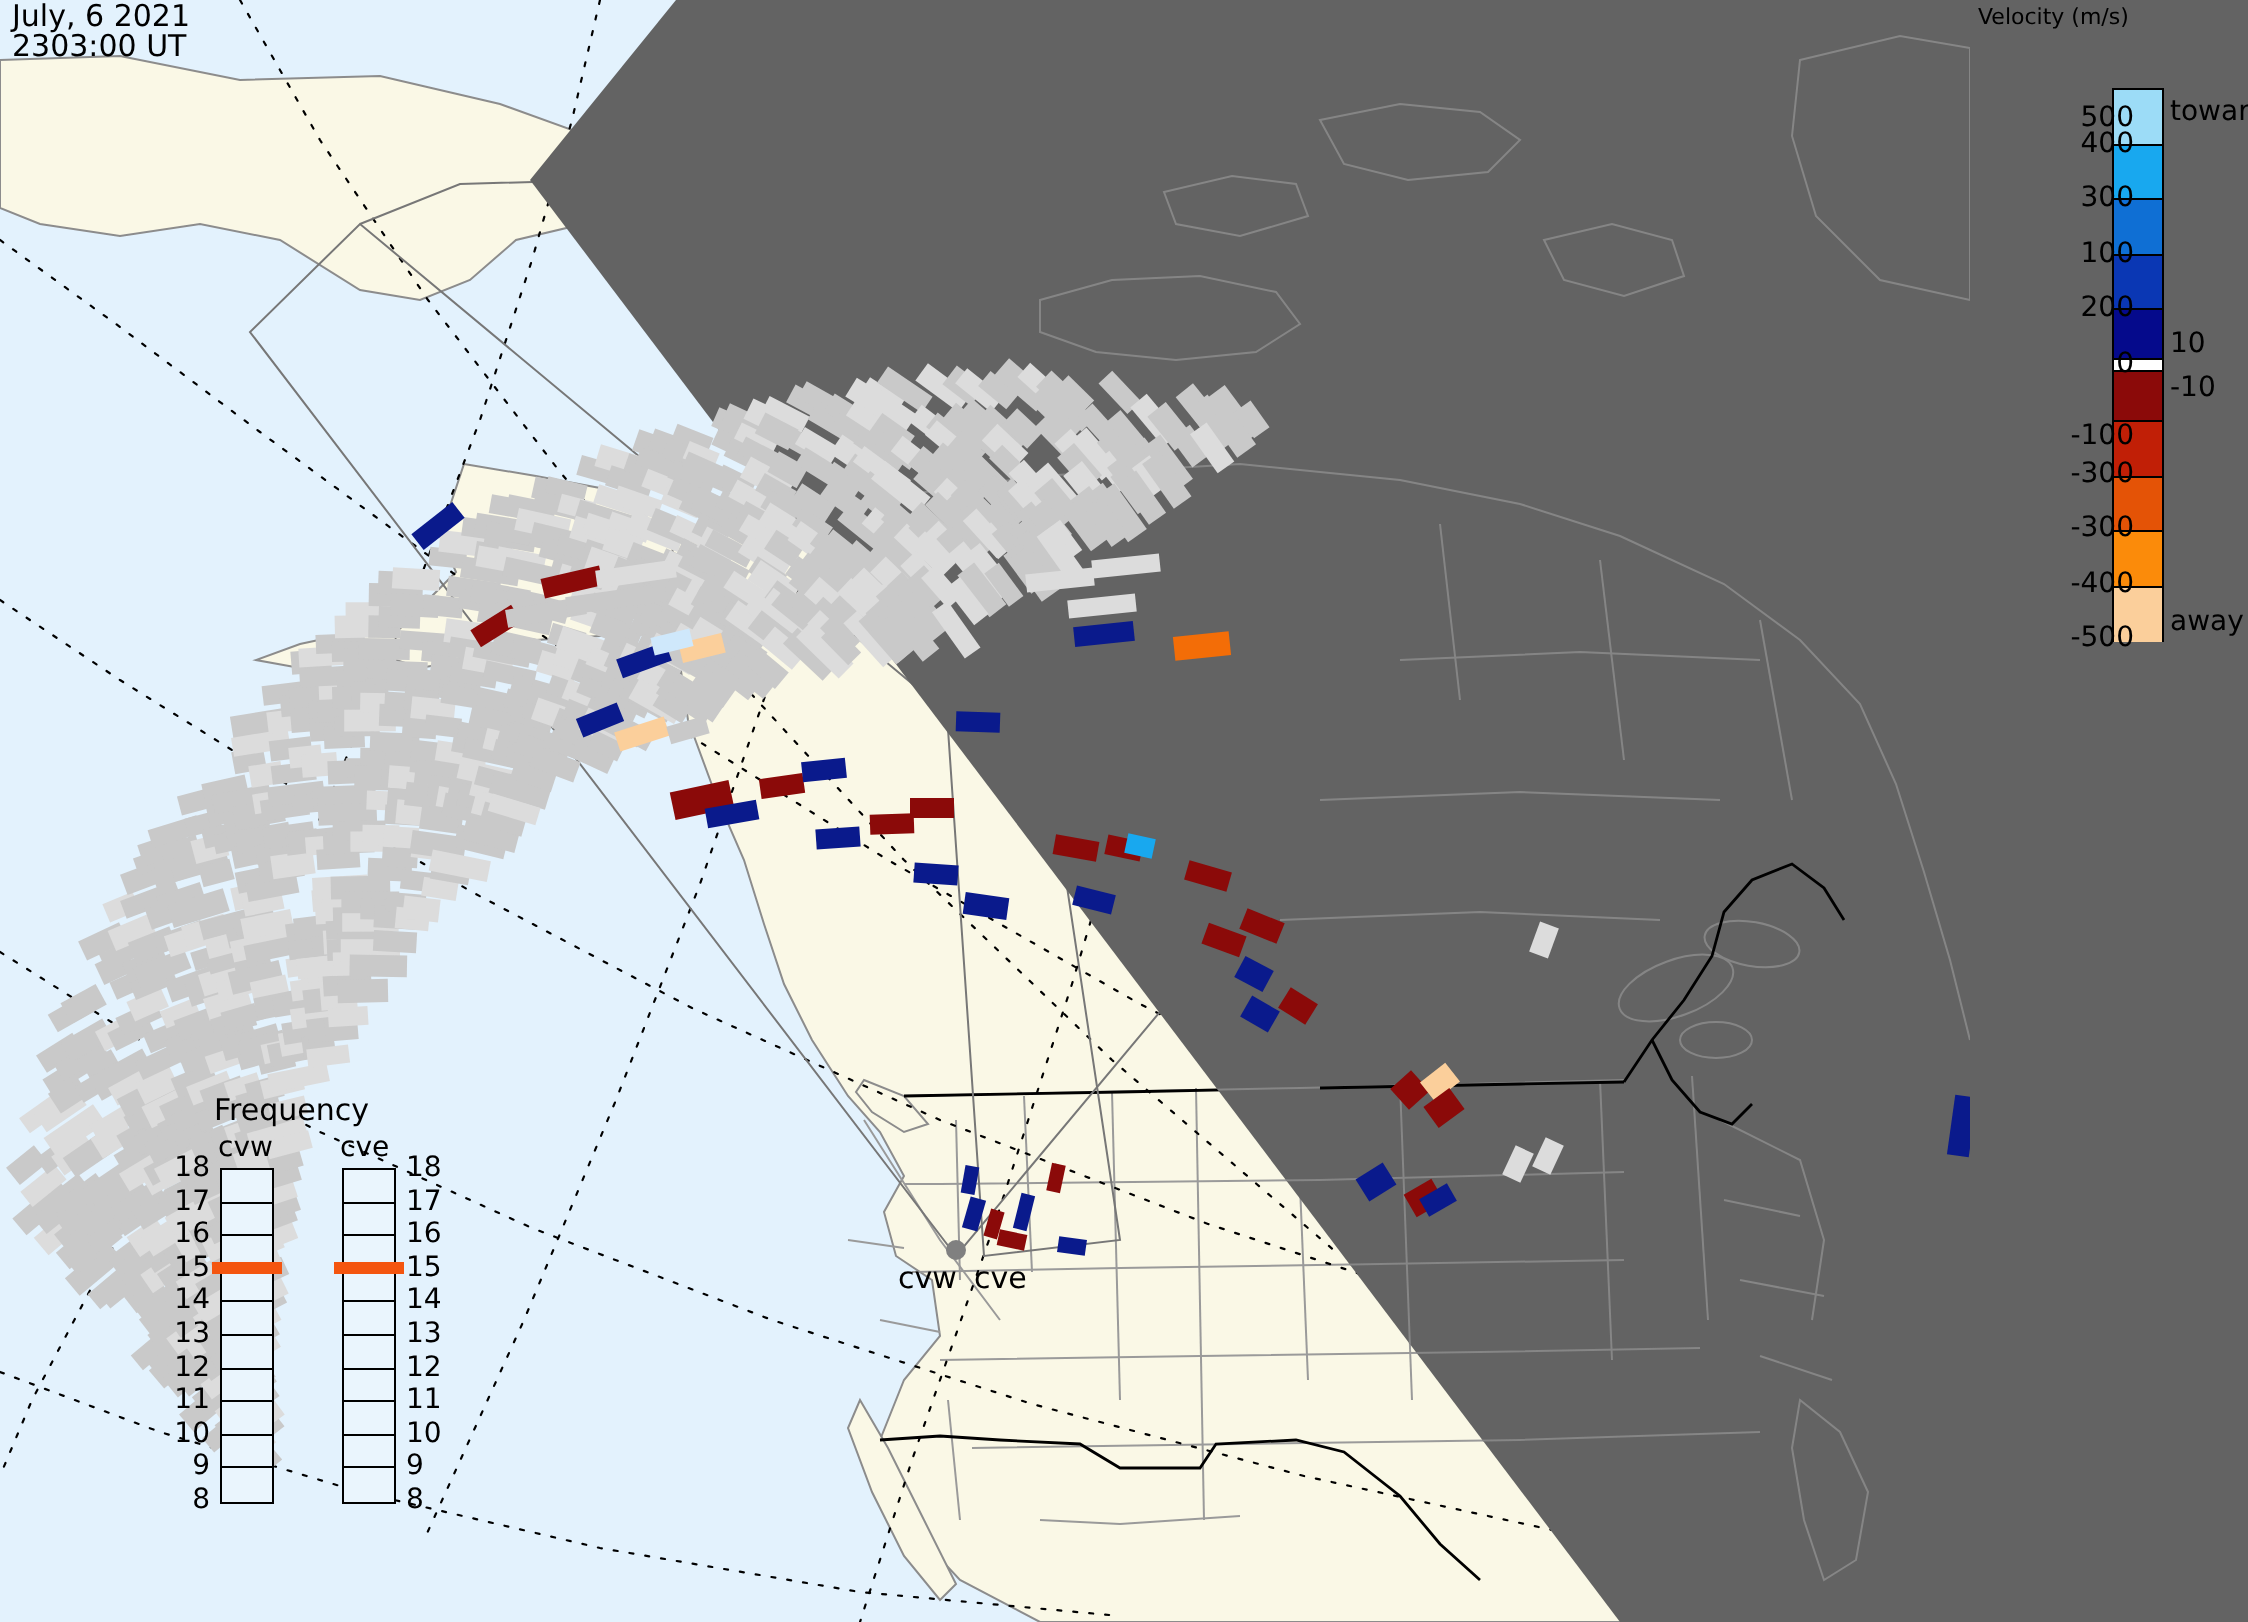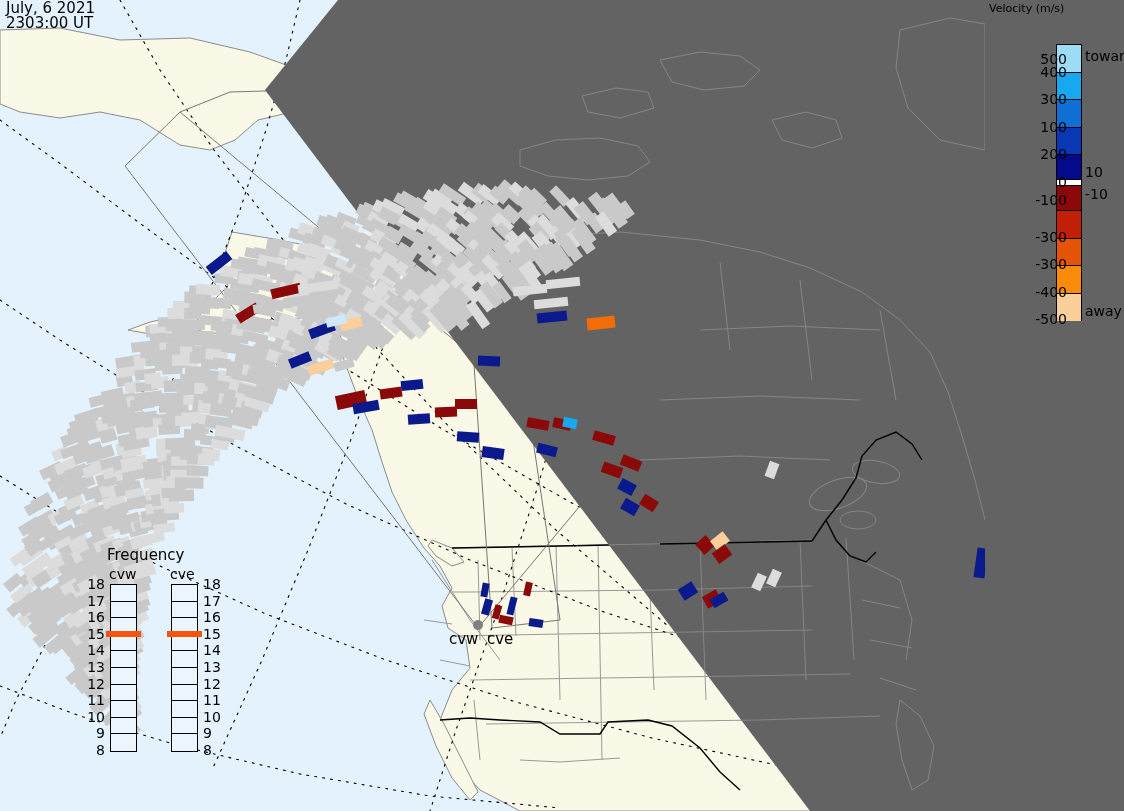--- a/index.html
+++ b/index.html
@@ -1147,21 +1147,21 @@
         <div class="cbseg" style="height: 27.5px; background: rgb(251, 139, 10);"></div>
         <div class="cbseg" style="height: 27.5px; background: rgb(251, 207, 155);"></div>
       </div>
     <div id="cbticks">
         <div class="cbtick" style="top: 59px;">500</div>
         <div class="cbtick" style="top: 71.5px;">400</div>
         <div class="cbtick" style="top: 99px;">300</div>
         <div class="cbtick" style="top: 126.5px;">100</div>
         <div class="cbtick" style="top: 154px;">200</div>
         <div class="cbtick" style="top: 181.5px;">0</div>
-        <div class="cbtick" style="top: 200px;">-100</div>
+        <div class="cbtick" style="top: 218px;">-100</div>
         <div class="cbtick" style="top: 236.5px;">-300</div>
         <div class="cbtick" style="top: 264px;">-300</div>
         <div class="cbtick" style="top: 291.5px;">-400</div>
         <div class="cbtick" style="top: 319px;">-500</div>
       </div>
     <div id="cbsides">
         <div class="cbside" style="top: 56.375px;">toward</div>
         <div class="cbside" style="top: 171.875px;">10</div>
         <div class="cbside" style="top: 193.875px;">-10</div>
         <div class="cbside" style="top: 310.75px;">away</div>

